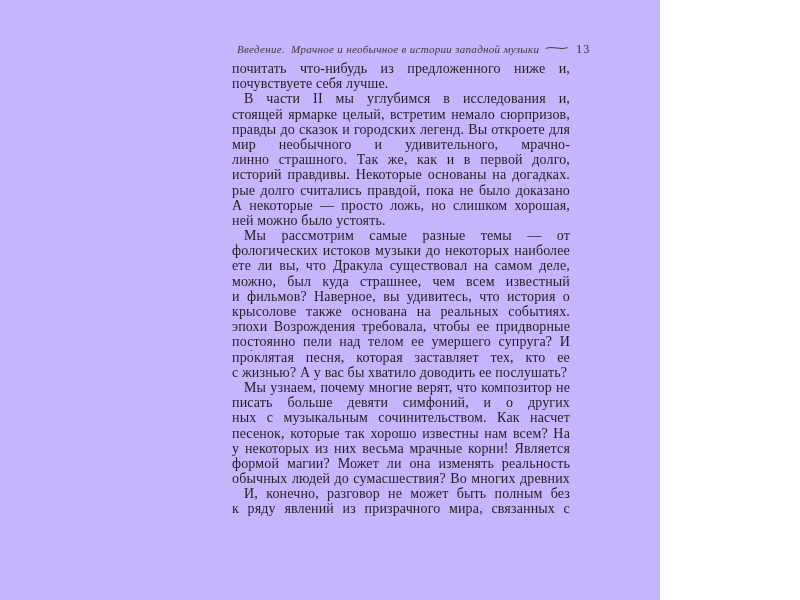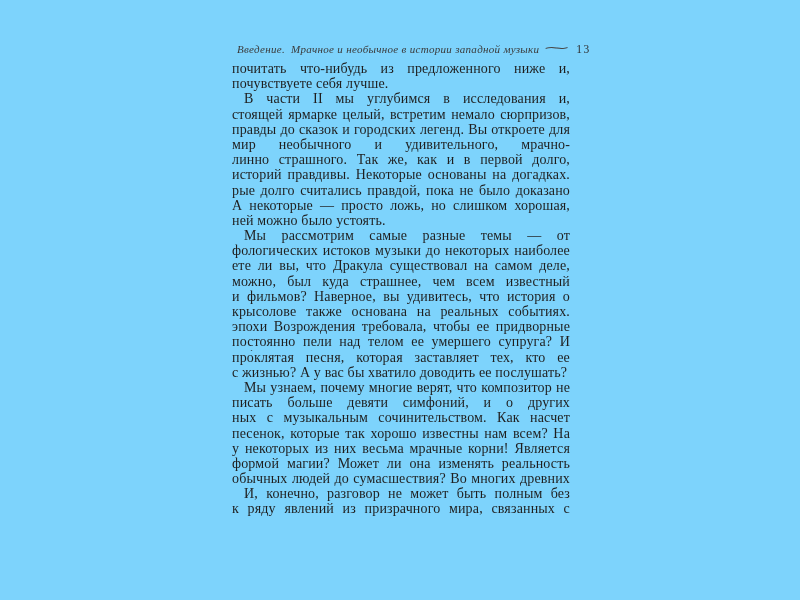--- a/index.html
+++ b/index.html
@@ -2,23 +2,23 @@
 <html lang="ru"><head>
 <meta charset="utf-8">
 <style>
   html, body {
     margin: 0;
     padding: 0;
     background: #ffffff;
   }
   .sheet {
     position: relative;
-    width: 800px;
+    width: 660px;
     height: 600px;
-    background: #7dd3fc;
+    background: #c4b5fd;
     overflow: hidden;
     font-family: "Liberation Serif", "DejaVu Serif", serif;
   }
   .running-head {
     position: absolute;
     top: 31px;
     left: 226px;
     width: 352px;
     text-align: center;
     font-size: 11px;

